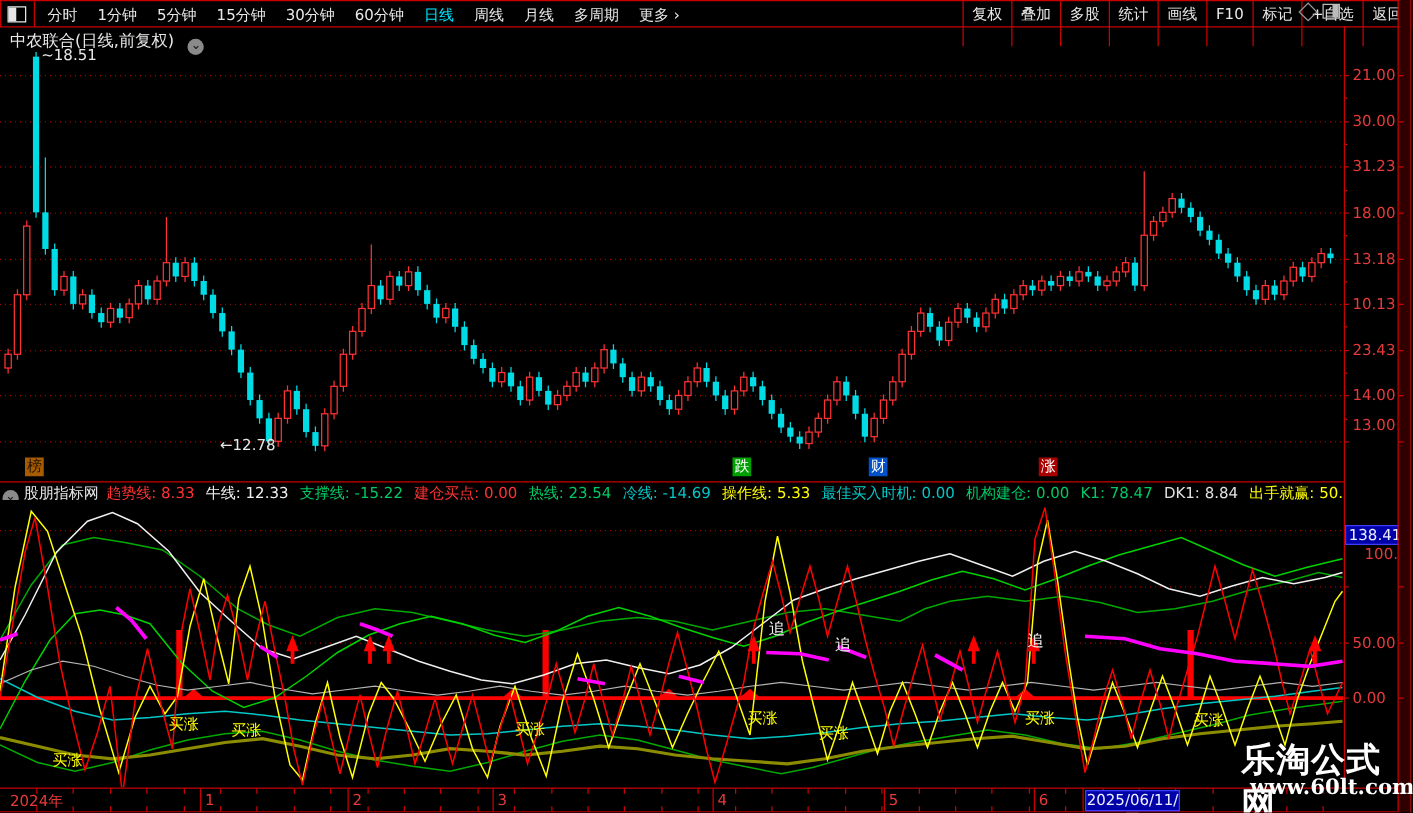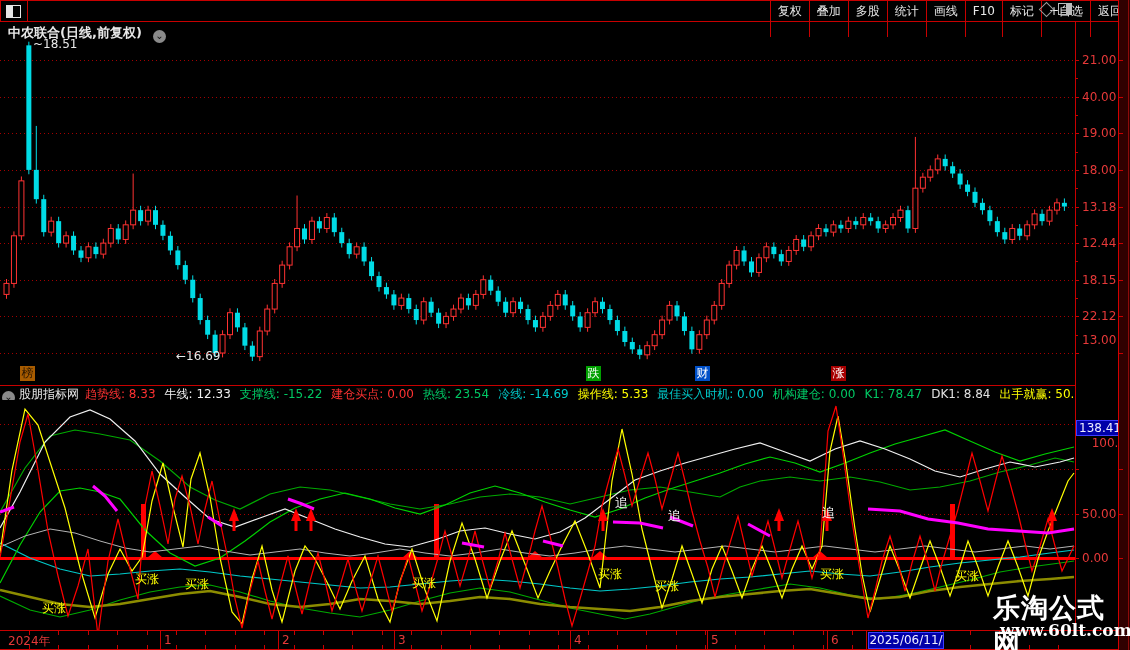--- a/index.html
+++ b/index.html
@@ -11,21 +11,21 @@
            display:flex;align-items:center;background:#000;}
   .tb-lefticon{width:13px;height:11px;border:1px solid #e6e6e6;margin:0 4px 0 5px;position:relative;}
   .tb-lefticon::after{content:"";position:absolute;left:0;top:0;width:6px;height:11px;background:#e6e6e6;}
   .tb-sep{width:1px;height:20px;background:#c80000;margin:0 2px;}
   .tb-item{color:#e8e8e8;font-size:12px;padding:0 8px;white-space:nowrap;cursor:default;}
   .tb-item.active{color:#00e5ff;}
   #toolbar-right{margin-left:auto;display:flex;align-items:center;height:20px;}
   #toolbar-right .tb-item{padding:16px 7px;border-left:1px solid #c80000;height:20px;line-height:20px;}
   
   #title-row{left:0;top:22px;width:1075px;height:16px;}
-  #chart-title{color:#e8e8e8;font-size:13px;margin-left:8px;display:inline-block;font-weight:bold;}
+  #chart-title{color:#e8e8e8;font-size:13px;margin-left:8px;display:inline-block;}
   .circle-chevron{display:inline-block;width:13px;height:13px;border-radius:50%;background:#8a8a8a;
       color:#111;font-size:10px;line-height:11px;text-align:center;vertical-align:-2px;margin-left:6px;}
   .diamond{width:9px;height:9px;border:1px solid #999;transform:rotate(45deg);left:1041px;top:4px;}
   .panel-ico{width:12px;height:10px;border:1px solid #bbb;left:1058px;top:3px;}
   .panel-ico::after{content:"";position:absolute;right:0;top:0;width:5px;height:10px;background:#bbb;}
   
   .gridline{left:0;width:1075px;height:1px;
      background-image:repeating-linear-gradient(90deg,#a40000 0 1px,transparent 1px 4px);}
   .axis-label{color:#e63939;font-size:12px;left:1082px;width:44px;}
   .tick{background:#c80000;height:1px;width:4px;}
@@ -57,20 +57,21 @@
        font-family:"DejaVu Serif","Liberation Serif",serif;}
   #wm2{left:1000px;top:620px;color:#fff;font-size:17px;font-weight:700;
        font-family:"DejaVu Serif","Liberation Serif",serif;}
 </style>
 </head>
 <body>
 
 <div id="toolbar" class="abs">
   <span class="tb-lefticon"></span>
   <span class="tb-sep"></span>
+  <span id="toolbar-periods"><span class="tb-item">分时</span><span class="tb-item">1分钟</span><span class="tb-item">5分钟</span><span class="tb-item">15分钟</span><span class="tb-item">30分钟</span><span class="tb-item">60分钟</span><span class="tb-item active">日线</span><span class="tb-item">周线</span><span class="tb-item">月线</span><span class="tb-item">多周期</span><span class="tb-item">更多 ›</span></span>
   <span id="toolbar-right">
       <span class="tb-item">复权</span>
       <span class="tb-item">叠加</span>
       <span class="tb-item">多股</span>
       <span class="tb-item">统计</span>
       <span class="tb-item">画线</span>
       <span class="tb-item">F10</span>
       <span class="tb-item">标记</span>
       <span class="tb-item">+自选</span>
       <span class="tb-item">返回</span>
@@ -377,21 +378,21 @@
       <rect x="1039.55" y="185.82499999999996" width="5" height="7.324999999999989" fill="#00dce6" stroke="none" stroke-width="0"></rect>
       <line x1="1049.5" y1="177.7675" x2="1049.5" y2="197.545" stroke="#ff3232" stroke-width="1"></line>
       <rect x="1047" y="182.16250000000005" width="5" height="10.987499999999898" fill="#000" stroke="#ff3232" stroke-width="1"></rect>
       <line x1="1056.95" y1="170.4424999999999" x2="1056.95" y2="186.5575000000001" stroke="#ff3232" stroke-width="1"></line>
       <rect x="1054.45" y="174.83749999999995" width="5" height="7.325000000000102" fill="#000" stroke="#ff3232" stroke-width="1"></rect>
       <line x1="1064.4" y1="170.4424999999999" x2="1064.4" y2="182.89500000000004" stroke="#00dce6" stroke-width="1"></line>
       <rect x="1061.9" y="174.83749999999995" width="5" height="3.662500000000051" fill="#00dce6" stroke="none" stroke-width="0"></rect>
     </svg>
   </div>
 <div class="anno abs" style="left:33px;top:37px;">~18.51</div>
-<div class="anno abs" style="left:176px;top:349px;">←16.69</div>
+<div class="anno abs" style="left:176px;top:349px;">←12.78</div>
 <div id="markers">
     <div class="marker abs" style="left: 20px; background: rgb(168, 92, 0); color: rgb(42, 22, 0);">榜</div>
     <div class="marker abs" style="left: 586px; background: rgb(0, 160, 0); color: rgb(255, 255, 255);">跌</div>
     <div class="marker abs" style="left: 695px; background: rgb(0, 80, 200); color: rgb(255, 255, 255);">财</div>
     <div class="marker abs" style="left: 831px; background: rgb(168, 0, 0); color: rgb(255, 255, 255);">涨</div>
   </div>
 
 <div class="sepline abs" style="top:385px;"></div>
 <div id="vaxis-line" class="abs"></div>
 
@@ -457,39 +458,39 @@
     <div class="buy-label abs" style="left: 955px; top: 168px;">买涨</div>
     <div class="chase-label abs" style="left: 615px; top: 94px;">追</div>
     <div class="chase-label abs" style="left: 668px; top: 107px;">追</div>
     <div class="chase-label abs" style="left: 822px; top: 104px;">追</div>
   </div>
 
 <div id="price-axis">
     <div class="axis-label abs" style="top: 53px;">21.00</div>
     <div class="tick abs" style="left: 1075px; top: 60px;"></div>
     <div class="tick abs" style="left: 1075px; top: 78.3px; width: 3px;"></div>
-    <div class="axis-label abs" style="top: 89.625px;">40.00</div>
+    <div class="axis-label abs" style="top: 89.625px;">30.00</div>
     <div class="tick abs" style="left: 1075px; top: 96.625px;"></div>
     <div class="tick abs" style="left: 1075px; top: 114.925px; width: 3px;"></div>
-    <div class="axis-label abs" style="top: 126.25px;">19.00</div>
+    <div class="axis-label abs" style="top: 126.25px;">31.23</div>
     <div class="tick abs" style="left: 1075px; top: 133.25px;"></div>
     <div class="tick abs" style="left: 1075px; top: 151.55px; width: 3px;"></div>
     <div class="axis-label abs" style="top: 162.875px;">18.00</div>
     <div class="tick abs" style="left: 1075px; top: 169.875px;"></div>
     <div class="tick abs" style="left: 1075px; top: 188.175px; width: 3px;"></div>
     <div class="axis-label abs" style="top: 199.5px;">13.18</div>
     <div class="tick abs" style="left: 1075px; top: 206.5px;"></div>
     <div class="tick abs" style="left: 1075px; top: 224.8px; width: 3px;"></div>
-    <div class="axis-label abs" style="top: 236.125px;">12.44</div>
+    <div class="axis-label abs" style="top: 236.125px;">10.13</div>
     <div class="tick abs" style="left: 1075px; top: 243.125px;"></div>
     <div class="tick abs" style="left: 1075px; top: 261.425px; width: 3px;"></div>
-    <div class="axis-label abs" style="top: 272.75px;">18.15</div>
+    <div class="axis-label abs" style="top: 272.75px;">23.43</div>
     <div class="tick abs" style="left: 1075px; top: 279.75px;"></div>
     <div class="tick abs" style="left: 1075px; top: 298.05px; width: 3px;"></div>
-    <div class="axis-label abs" style="top: 309.375px;">22.12</div>
+    <div class="axis-label abs" style="top: 309.375px;">14.00</div>
     <div class="tick abs" style="left: 1075px; top: 316.375px;"></div>
     <div class="tick abs" style="left: 1075px; top: 334.675px; width: 3px;"></div>
     <div class="axis-label abs" style="top: 333px;">13.00</div>
     <div class="tick abs" style="left: 1075px; top: 353px;"></div>
   </div>
 <div id="ind-axis">
     <div class="axis-label abs" style="top: 436px; text-align: right;">100.0</div>
     <div class="tick abs" style="left: 1075px; top: 469px;"></div>
     <div class="axis-label abs" style="top: 507px;">50.00</div>
     <div class="tick abs" style="left: 1075px; top: 514px;"></div>

